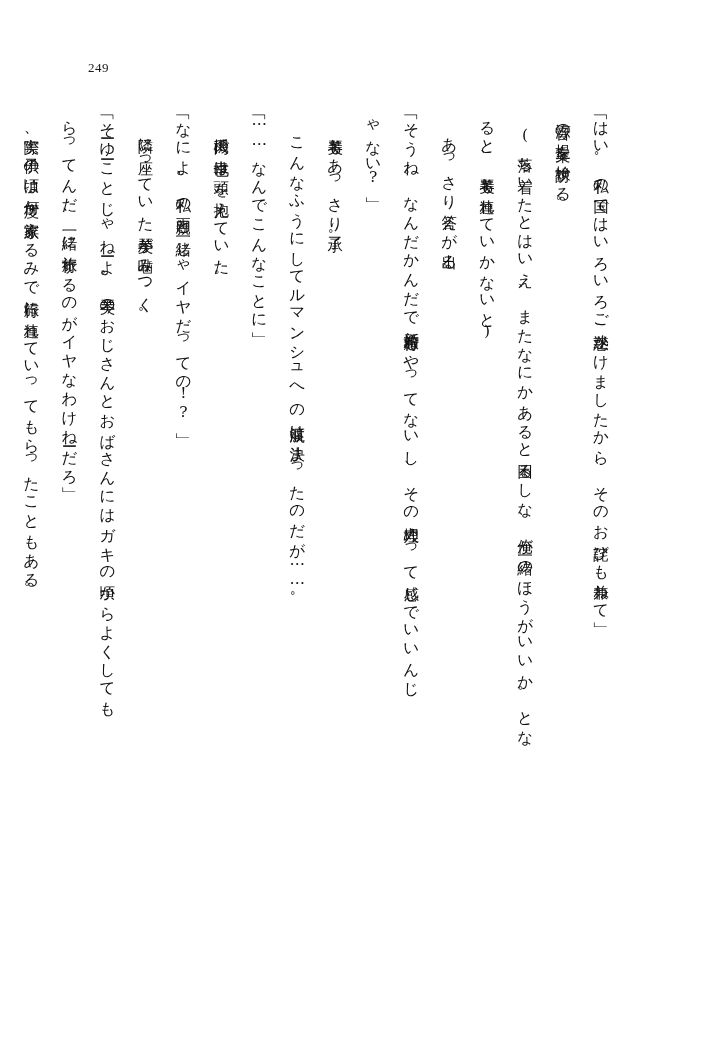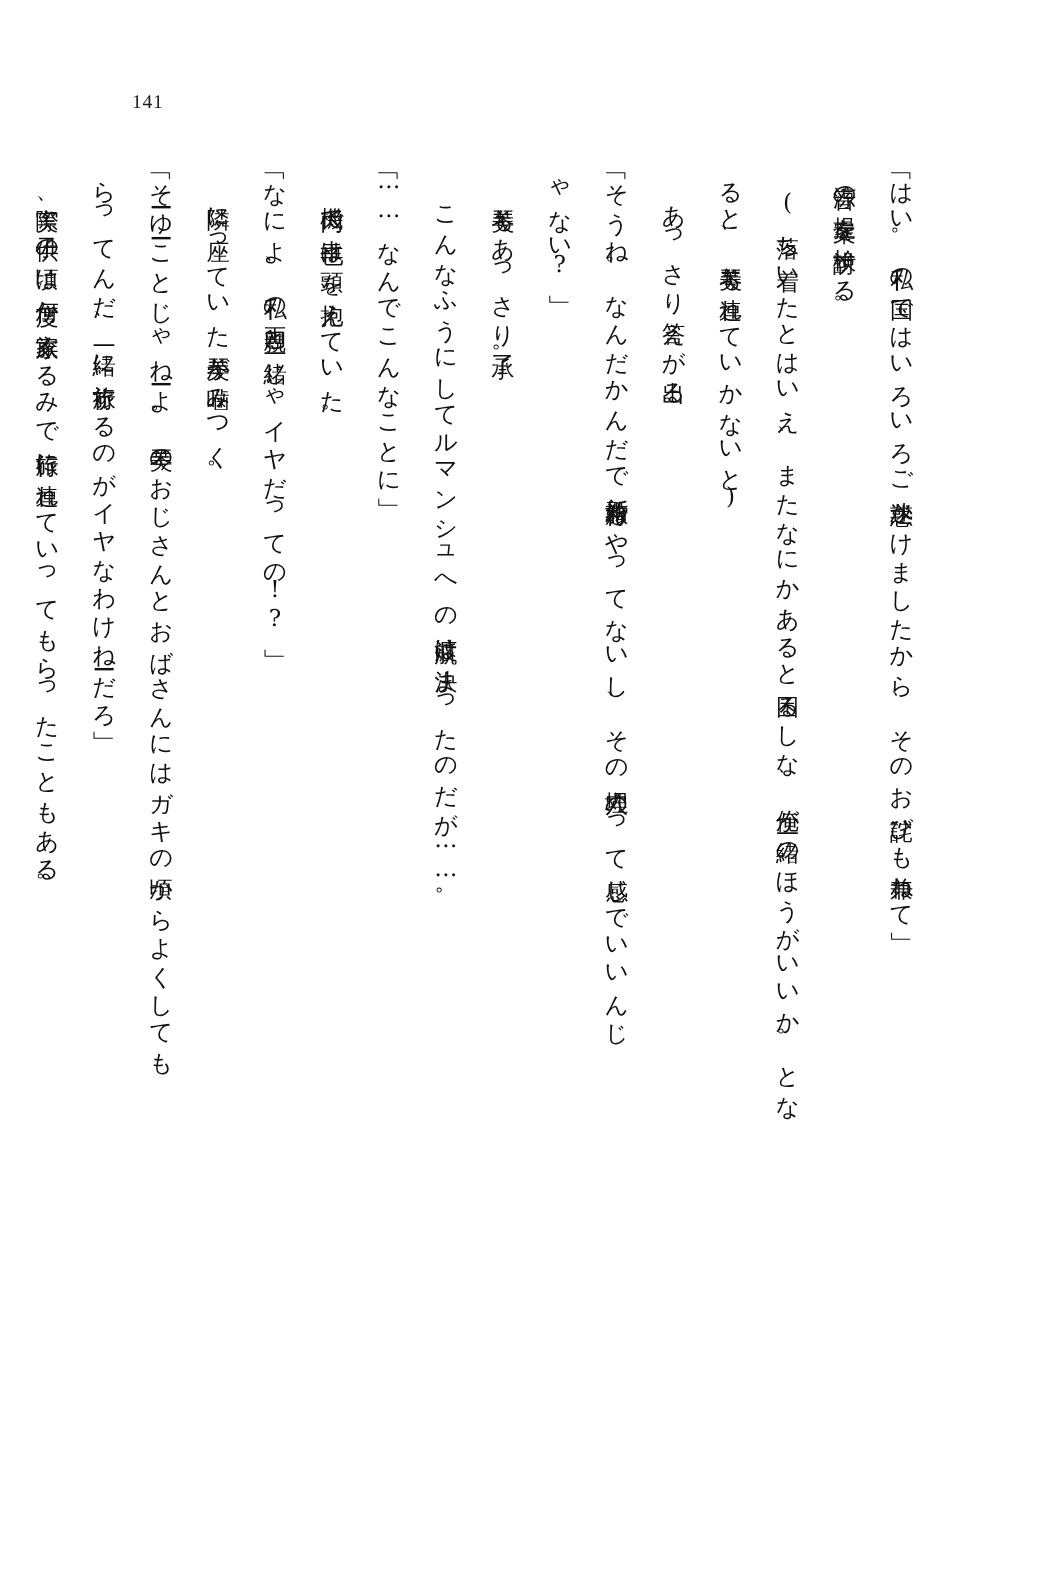--- a/index.html
+++ b/index.html
@@ -50,21 +50,21 @@
   }
   .indent {
     padding-top: 16px;
   }
 </style>
 </head>
 <body>
 
 <div class="page">
 
-  <div class="page-number">141</div>
+  <div class="page-number">249</div>
 
   <div class="text-block">
     <span class="para">「はい。私の国ではいろいろご迷惑かけましたから、そのお詫びも兼ねて」</span>
     <span class="para">涼音の提案を検討する。</span>
     <span class="para indent">(落ち着いたとはいえ、またなにかあると困るしな、俺が一緒のほうがいいか。とな</span>
     <span class="para">ると、美琴も連れていかないと)</span>
     <span class="para indent">あっさり答えが出る。</span>
     <span class="para">「そうね。なんだかんだで新婚旅行もやってないし、その穴埋めって感じでいいんじ</span>
     <span class="para">ゃない?」</span>
     <span class="para indent">美琴もあっさり了承。</span>

